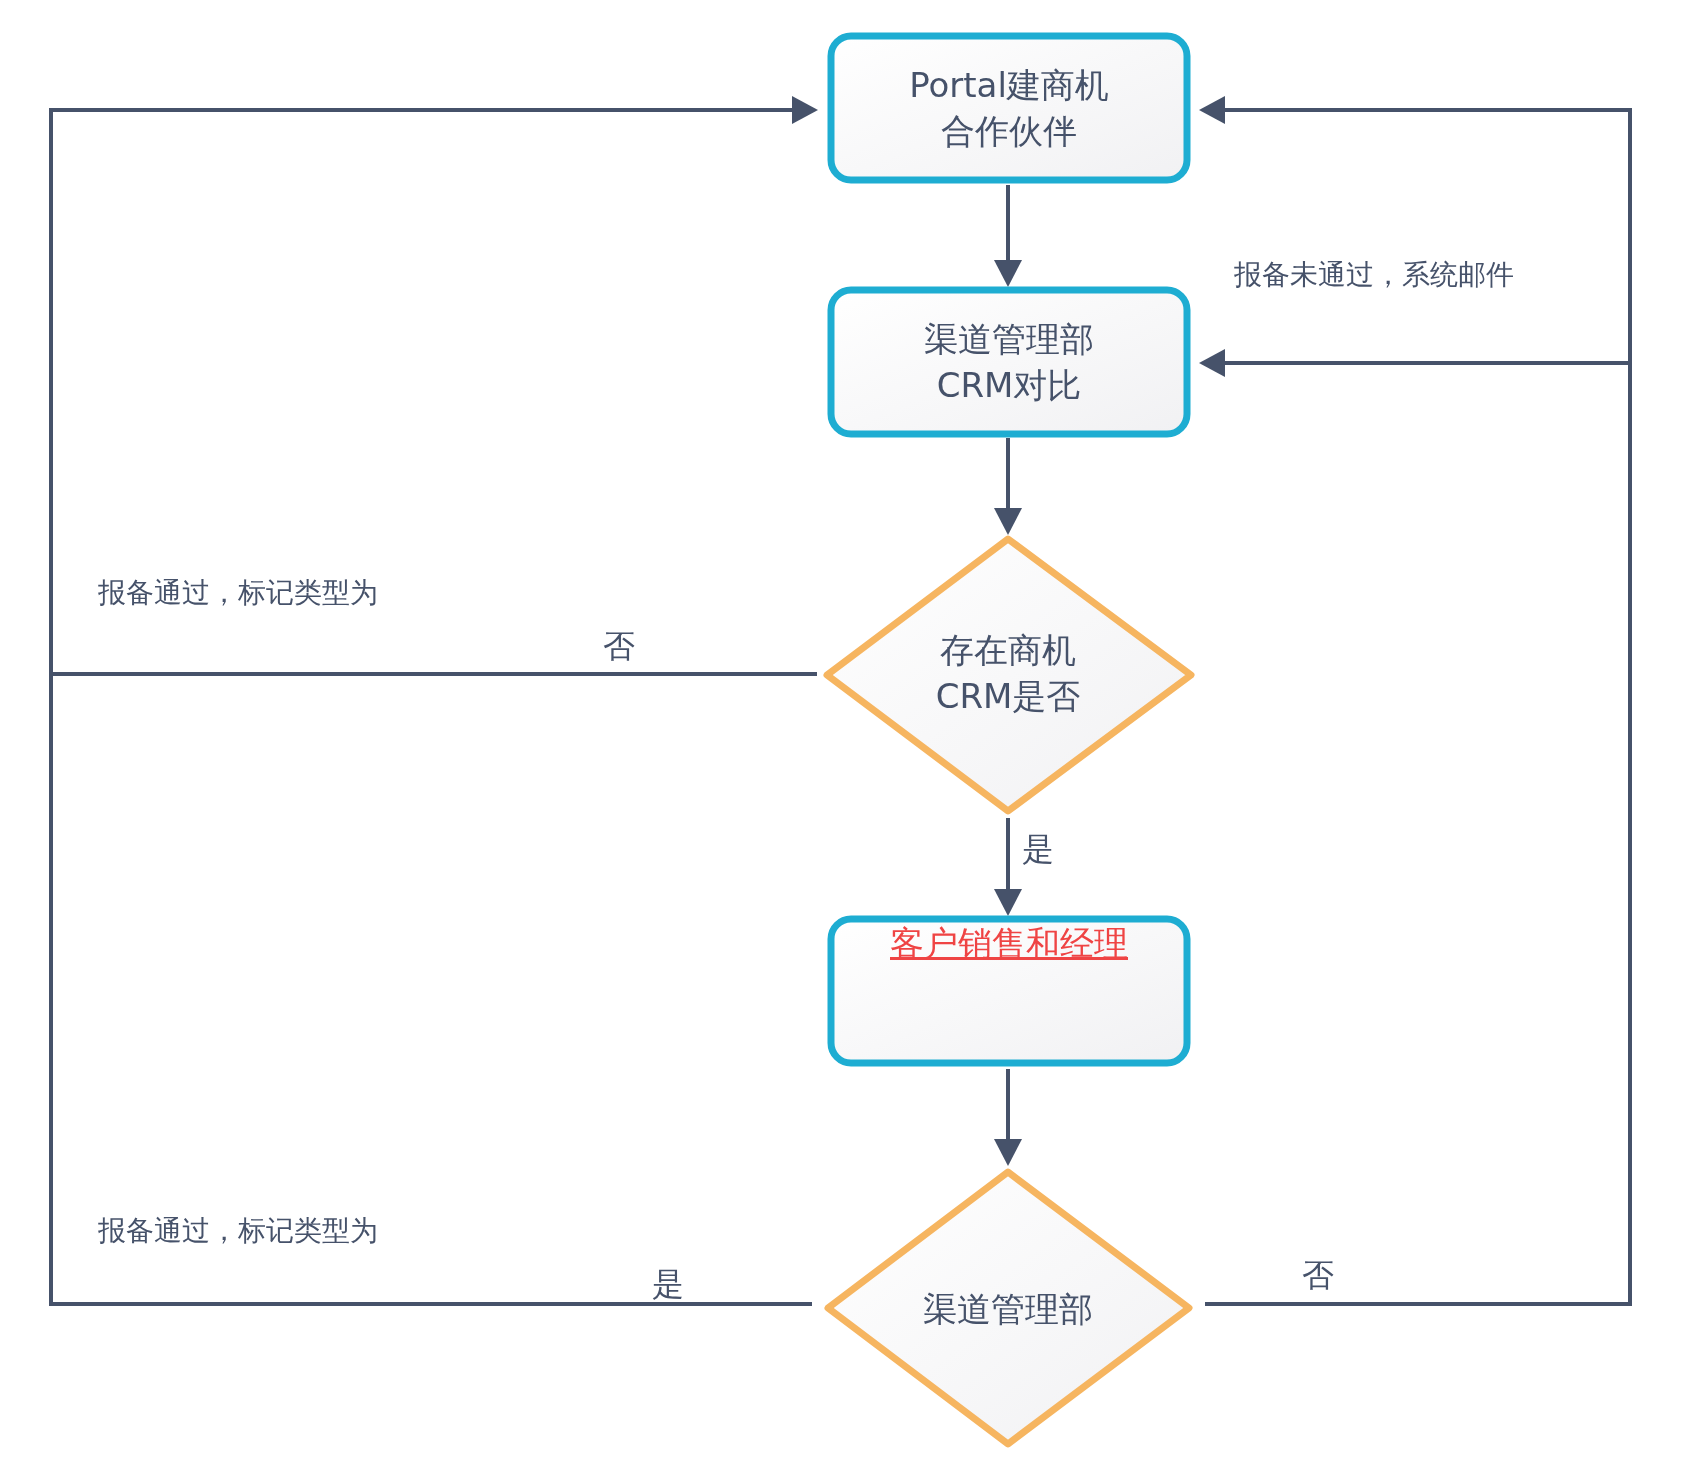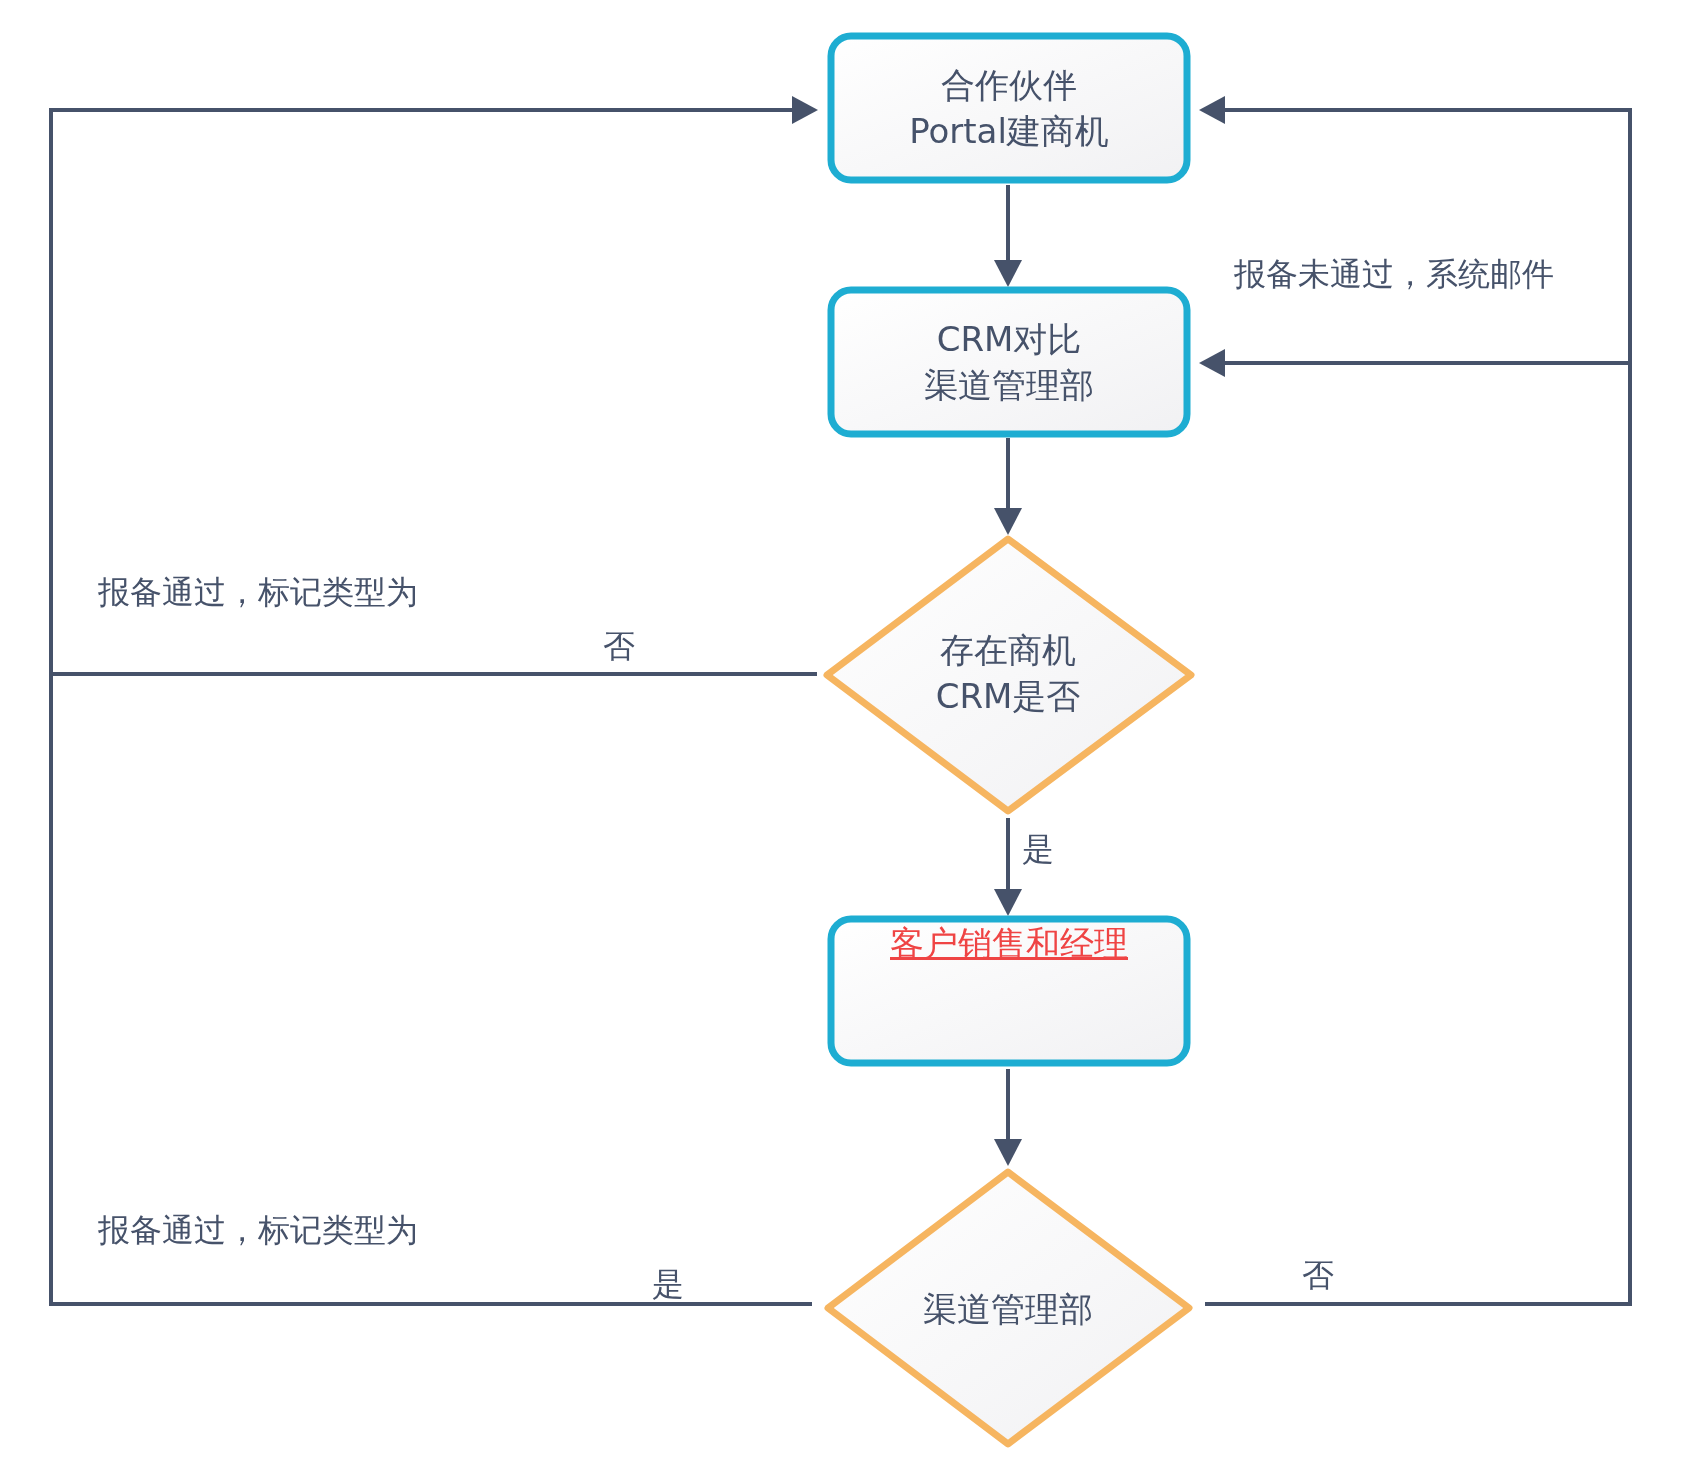--- a/index.html
+++ b/index.html
@@ -1,20 +1,20 @@
 <!DOCTYPE html>
 <html><head>
   <meta charset="utf-8">
   <style>
     html, body { margin: 0; padding: 0; background: #ffffff; }
     body { width: 1700px; height: 1480px; position: relative; overflow: hidden;
            font-family: "DejaVu Sans", "Liberation Sans", sans-serif; color: #46526a; }
     #canvas { position: absolute; left: 0; top: 0; }
     .node-text { position: absolute; text-align: center; font-size: 34px; line-height: 46px; color: #46526a; }
-    .label { position: absolute; font-size: 32px; line-height: 45px; color: #46526a; white-space: nowrap; }
+    .label { position: absolute; font-size: 28px; line-height: 45px; color: #46526a; white-space: nowrap; }
     .edge-label { position: absolute; font-size: 32px; line-height: 36px; color: #46526a; }
   </style>
 </head>
 <body>
 
 <svg id="canvas" width="1700" height="1480">
   <defs>
     <linearGradient id="fillGrad" x1="0" y1="0" x2="1" y2="1">
       <stop offset="0" id="gs0" stop-color="#ffffff"></stop>
       <stop offset="1" id="gs1" stop-color="#f1f1f3"></stop>
@@ -47,26 +47,26 @@
   <g id="nodes">
     <rect class="proc" x="831" y="36" width="356" height="144" rx="20" ry="20" stroke-width="7" stroke="#1eadd2" fill="url(#fillGrad)"></rect>
     <rect class="proc" x="831" y="290" width="356" height="144" rx="20" ry="20" stroke-width="7" stroke="#1eadd2" fill="url(#fillGrad)"></rect>
     <polygon class="dec" points="1008,539 1191,675 1008,811 827,675" stroke-width="7" stroke-linejoin="round" stroke="#f6b560" fill="url(#fillGrad)"></polygon>
     <rect class="proc" x="831" y="919" width="356" height="144" rx="20" ry="20" stroke-width="7" stroke="#1eadd2" fill="url(#fillGrad)"></rect>
     <polygon class="dec" points="1008,1172 1189,1308 1008,1444 828,1308" stroke-width="7" stroke-linejoin="round" stroke="#f6b560" fill="url(#fillGrad)"></polygon>
   </g>
 </svg>
 
 <div class="node-text" style="left: 831px; top: 62px; width: 356px; color: rgb(70, 82, 106);">
+  <div>Portal建商机</div>
   <div>合作伙伴</div>
-  <div>Portal建商机</div>
 </div>
 <div class="node-text" style="left: 831px; top: 316px; width: 356px; color: rgb(70, 82, 106);">
+  <div>渠道管理部</div>
   <div>CRM对比</div>
-  <div>渠道管理部</div>
 </div>
 <div class="node-text" style="left: 858px; top: 627px; width: 300px; color: rgb(70, 82, 106);">
   <div>存在商机</div>
   <div>CRM是否</div>
 </div>
 <div class="node-text" style="left: 831px; top: 920px; width: 356px; color: #ef4444; text-decoration: underline;">
   <div>客户销售和经理</div>
 </div>
 <div class="node-text" style="left: 858px; top: 1286px; width: 300px; color: rgb(70, 82, 106);">
   <div>渠道管理部</div>

